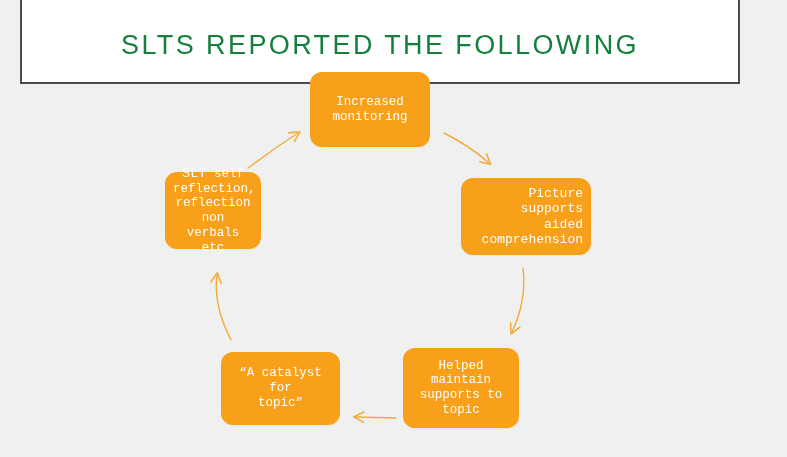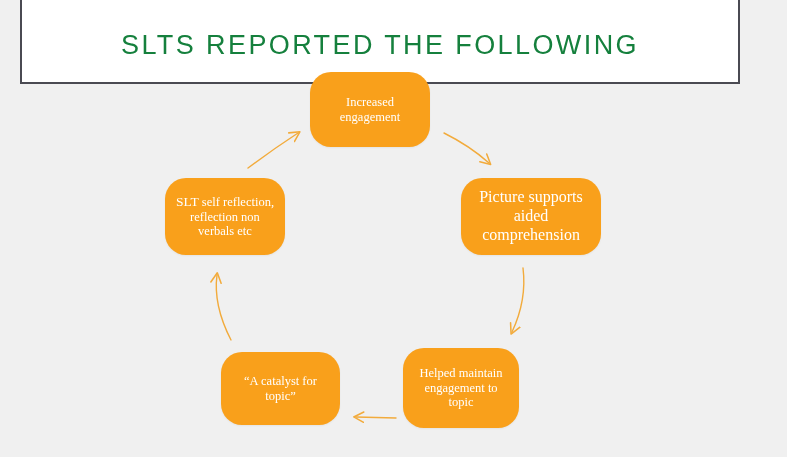--- a/index.html
+++ b/index.html
@@ -56,28 +56,28 @@
     top: 0;
     width: 787px;
     height: 457px;
     pointer-events: none;
   }
 
   
   .cycle-box {
     position: absolute;
     background: #f9a01b;
-    border-radius: 21px;
+    border-radius: 12px;
     box-sizing: border-box;
     display: flex;
     align-items: center;
     justify-content: center;
     text-align: center;
     color: #ffffff;
-    font-family: Liberation Serif, serif;
+    font-family: Liberation Mono, monospace;
     font-weight: 400;
     line-height: 1.18;
     padding: 12px 8px;
     box-shadow: 0 1px 2px rgba(0,0,0,0.05);
   }
   .cycle-box .box-label {
     display: block;
     width: 100%;
   }
 
@@ -86,23 +86,24 @@
     left: 310px;
     top: 72px;
     width: 120px;
     height: 75px;
     font-size: 12.5px;
   }
   
   #box-picture-supports {
     left: 461px;
     top: 178px;
-    width: 140px;
+    width: 130px;
     height: 77px;
-    font-size: 16px;
+    font-size: 13px;
+    text-align: right;
   }
   
   #box-helped-maintain {
     left: 403px;
     top: 348px;
     width: 116px;
     height: 80px;
     font-size: 12.5px;
     justify-content: flex-end;
   }
@@ -111,22 +112,22 @@
     left: 221px;
     top: 352px;
     width: 119px;
     height: 73px;
     font-size: 12.5px;
     justify-content: flex-end;
   }
   
   #box-slt-self-reflection {
     left: 165px;
-    top: 178px;
-    width: 120px;
+    top: 172px;
+    width: 96px;
     height: 77px;
     font-size: 12.5px;
   }
   .emph {
     font-size: 13.5px;
   }
 </style>
 </head>
 <body>
 
@@ -150,36 +151,36 @@
     <path d="M 523,268 Q 527,300 512,332" fill="none" stroke="#f2ab3c" stroke-width="1.4" stroke-linecap="round" marker-end="url(#ah)"></path>
 
     <path d="M 396,418 L 356,417" fill="none" stroke="#f2ab3c" stroke-width="1.4" stroke-linecap="round" marker-end="url(#ah)"></path>
 
     <path d="M 231,340 Q 213,305 217,275" fill="none" stroke="#f2ab3c" stroke-width="1.4" stroke-linecap="round" marker-end="url(#ah)"></path>
   </svg>
 
   <div class="cycle-box" id="box-increased-engagement">
     <span class="box-label">
       <span>Increased</span><br>
-      <span>engagement</span>
+      <span>monitoring</span>
     </span>
   </div>
 
   <div class="cycle-box" id="box-picture-supports">
     <span class="box-label">
       <span>Picture supports</span><br>
       <span>aided</span><br>
       <span>comprehension</span>
     </span>
   </div>
 
   <div class="cycle-box" id="box-helped-maintain">
     <span class="box-label">
       <span>Helped maintain</span><br>
-      <span>engagement to topic</span>
+      <span>supports to topic</span>
     </span>
   </div>
 
   <div class="cycle-box" id="box-catalyst-for-change">
     <span class="box-label">
       <span>“A catalyst for</span><br>
       <span>topic”</span>
     </span>
   </div>
 

